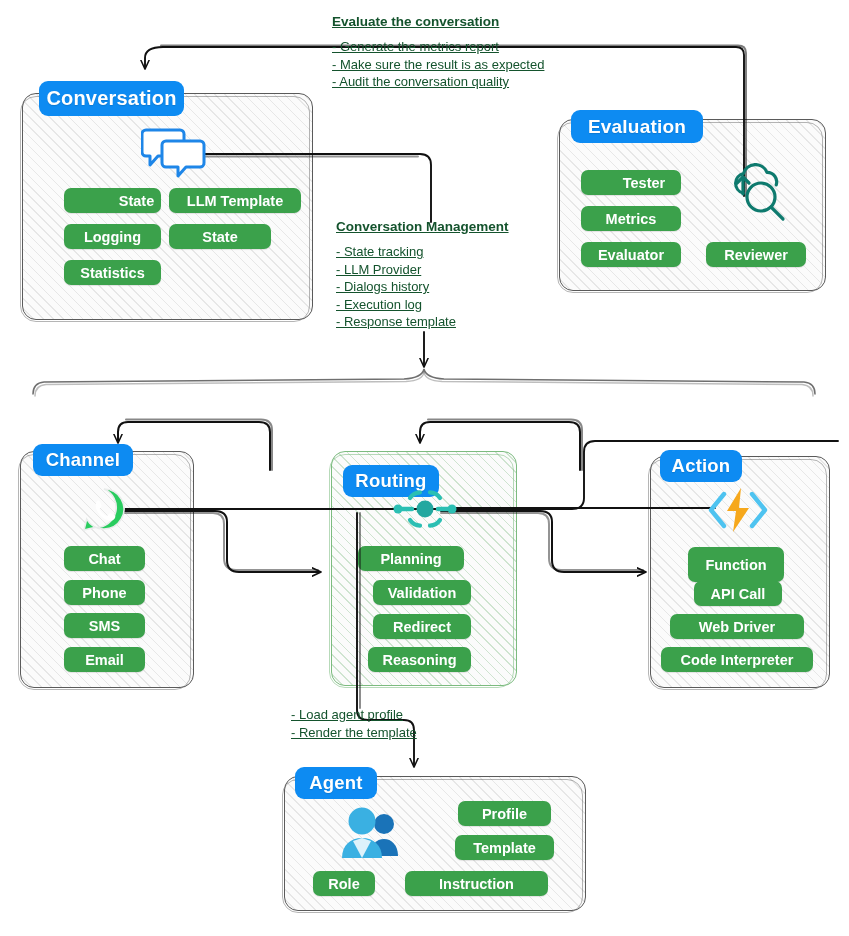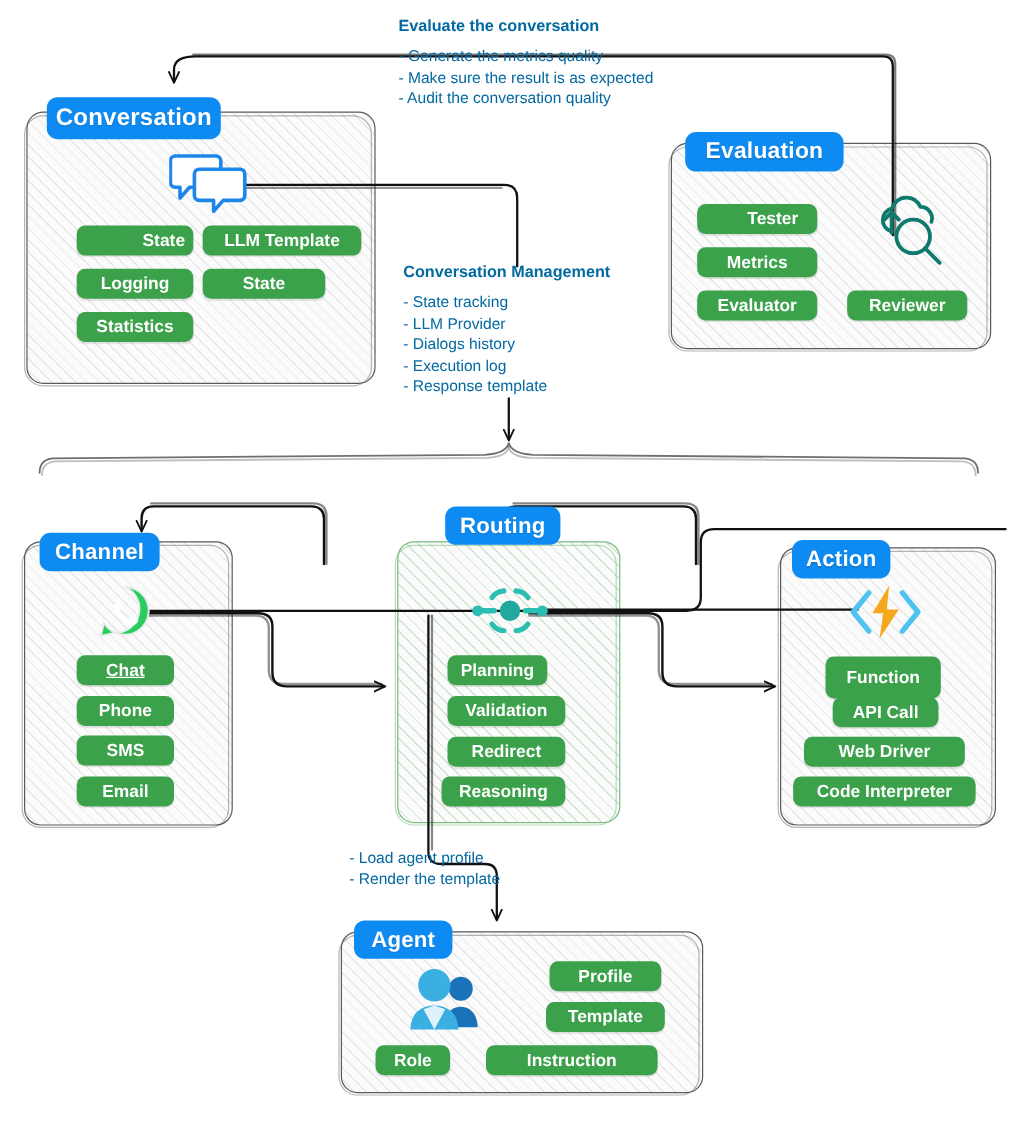--- a/index.html
+++ b/index.html
@@ -80,21 +80,21 @@
     border-radius:7px;
     font-weight:bold;
     display:flex;
     align-items:center;
     justify-content:center;
     z-index:4;
     white-space:nowrap;
     box-shadow:0 1px 1px rgba(0,0,0,.10);
   }
   
-  .note{position:absolute;z-index:7;color:#0369a1;}
+  .note{position:absolute;z-index:7;color:#14532d;text-decoration:underline;}
   .note .note-title{
     font-weight:bold;
     font-size:13.5px;
     margin:0 0 9px 0;
     white-space:nowrap;
   }
   .note ul{
     list-style:none;
     margin:0;padding:0;
   }
@@ -214,45 +214,45 @@
     <svg width="44" height="46" viewBox="0 0 44 46" xmlns="http://www.w3.org/2000/svg">
       <path d="M22,2 a20,20 0 1 1 -17.3,30.1 L2,43 l11.2,-2.6 A20,20 0 0 0 22,2 Z" fill="#29cc5f" stroke="#e9eceb" stroke-width="1.6"></path>
       <path d="M15.5,13.5 c1.1,-0.3 1.8,0 2.3,1.1 l1.6,3.7 c0.3,0.8 0.2,1.3 -0.4,1.9
                l-1.2,1.2 c-0.4,0.4 -0.4,0.8 -0.1,1.3 c1.6,2.8 3.6,4.7 6.5,6.1
                c0.6,0.3 1,0.2 1.4,-0.3 l1.4,-1.6 c0.5,-0.6 1,-0.7 1.7,-0.4
                l3.6,1.7 c1,0.5 1.2,1.1 0.9,2.1 c-0.7,2.6 -3.1,3.9 -5.8,3.4
                c-6.1,-1.1 -12.4,-7.4 -13.6,-13.5 C13.3,17.3 13.9,14.8 15.5,13.5 Z" fill="#ffffff"></path>
     </svg>
   </div>
 
-  <div class="pill" style="left:64px;top:546px;width:81px;height:25px;font-size:14.5px;text-decoration:underline;">Chat</div>
+  <div class="pill" style="left:64px;top:546px;width:81px;height:25px;font-size:14.5px;">Chat</div>
   <div class="pill" style="left:64px;top:580px;width:81px;height:25px;font-size:14.5px;">Phone</div>
   <div class="pill" style="left:64px;top:613px;width:81px;height:25px;font-size:14.5px;">SMS</div>
   <div class="pill" style="left:64px;top:647px;width:81px;height:25px;font-size:14.5px;">Email</div>
 
   <div class="panel green" style="left:331px;top:451px;width:186px;height:235px;"></div>
-  <div class="title-chip" style="left:343px;top:422px;width:96px;height:32px;font-size:18.5px;margin-left:28px;">Routing</div>
+  <div class="title-chip" style="left:343px;top:465px;width:96px;height:32px;font-size:18.5px;">Routing</div>
 
   <div class="icon" style="left:392px;top:487px;">
     <svg width="66" height="46" viewBox="0 0 66 46" xmlns="http://www.w3.org/2000/svg">
       <g stroke="#2bbfb3" stroke-width="4.2" fill="none" stroke-linecap="round">
         <path d="M18,11 a13,13 0 0 1 10,-5.6"></path>
         <path d="M38,5.4 a13,13 0 0 1 10,5.6"></path>
         <path d="M48,33 a13,13 0 0 1 -10,5.6"></path>
         <path d="M28,38.6 a13,13 0 0 1 -10,-5.6"></path>
       </g>
       <line x1="8" y1="22" x2="20" y2="22" stroke="#2bbfb3" stroke-width="4.5" stroke-linecap="round"></line>
       <line x1="46" y1="22" x2="58" y2="22" stroke="#2bbfb3" stroke-width="4.5" stroke-linecap="round"></line>
       <circle cx="6" cy="22" r="4.5" fill="#2bbfb3"></circle>
       <circle cx="60" cy="22" r="4.5" fill="#2bbfb3"></circle>
       <circle cx="33" cy="22" r="8.5" fill="#23a8a0"></circle>
     </svg>
   </div>
 
-  <div class="pill" style="left:373px;top:546px;width:83px;height:25px;font-size:14.5px;">Planning</div>
+  <div class="pill" style="left:358px;top:546px;width:106px;height:25px;font-size:14.5px;">Planning</div>
   <div class="pill" style="left:373px;top:580px;width:98px;height:25px;font-size:14.5px;">Validation</div>
   <div class="pill" style="left:373px;top:614px;width:98px;height:25px;font-size:14.5px;">Redirect</div>
   <div class="pill" style="left:368px;top:647px;width:103px;height:25px;font-size:14.5px;">Reasoning</div>
 
   <div class="panel" style="left:650px;top:456px;width:180px;height:232px;"></div>
   <div class="title-chip" style="left:660px;top:450px;width:82px;height:32px;font-size:18.5px;">Action</div>
 
   <div class="icon" style="left:707px;top:486px;">
     <svg width="62" height="48" viewBox="0 0 62 48" xmlns="http://www.w3.org/2000/svg">
       <path d="M17,8 L4,24 L17,40" fill="none" stroke="#4ec3f0" stroke-width="4.4" stroke-linecap="round" stroke-linejoin="round"></path>
@@ -280,21 +280,21 @@
   </div>
 
   <div class="pill" style="left:458px;top:801px;width:93px;height:25px;font-size:14.5px;">Profile</div>
   <div class="pill" style="left:455px;top:835px;width:99px;height:25px;font-size:14.5px;">Template</div>
   <div class="pill" style="left:313px;top:871px;width:62px;height:25px;font-size:14.5px;">Role</div>
   <div class="pill" style="left:405px;top:871px;width:143px;height:25px;font-size:14.5px;">Instruction</div>
 
   <div class="note" style="left:332px;top:14px;">
     <p class="note-title">Evaluate the conversation</p>
     <ul>
-      <li>- Generate the metrics quality</li>
+      <li>- Generate the metrics report</li>
       <li>- Make sure the result is as expected</li>
       <li>- Audit the conversation quality</li>
     </ul>
   </div>
 
   <div class="note" style="left:336px;top:219px;">
     <p class="note-title">Conversation Management</p>
     <ul>
       <li>- State tracking</li>
       <li>- LLM Provider</li>

